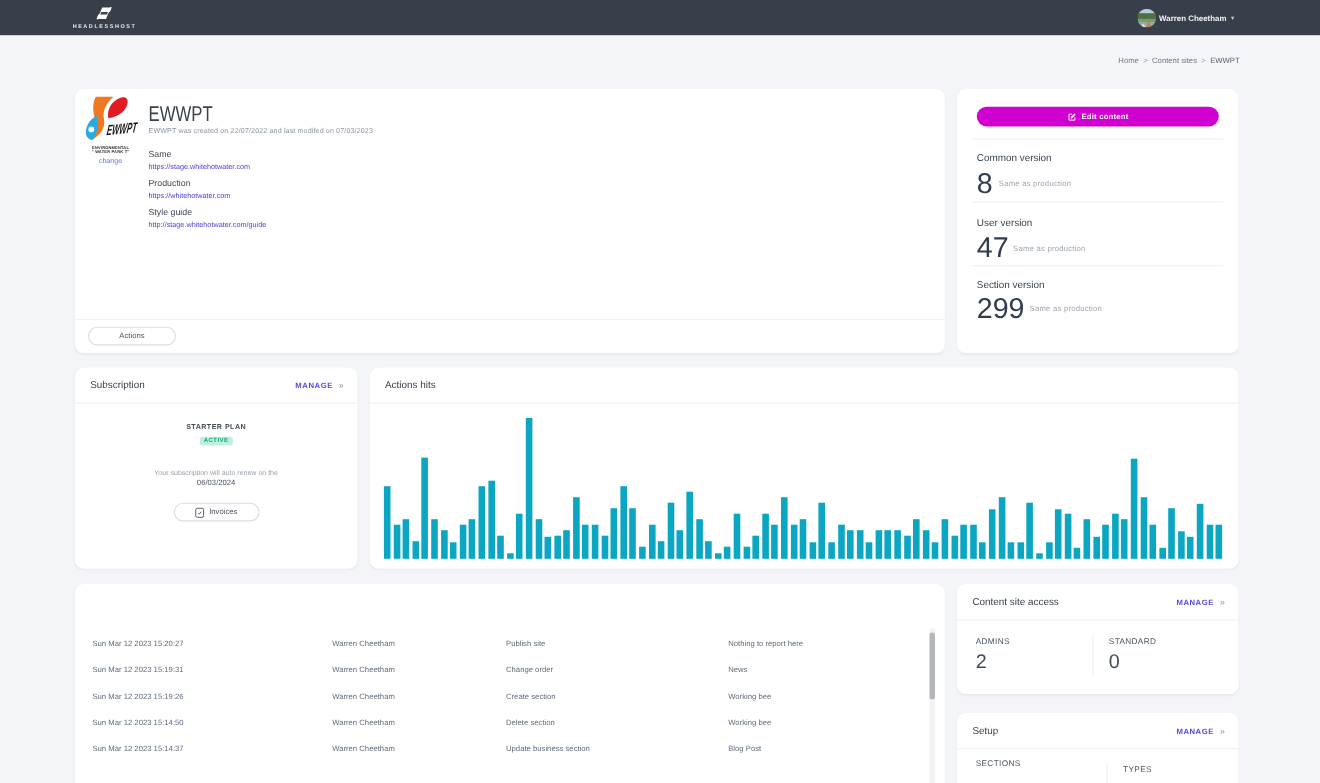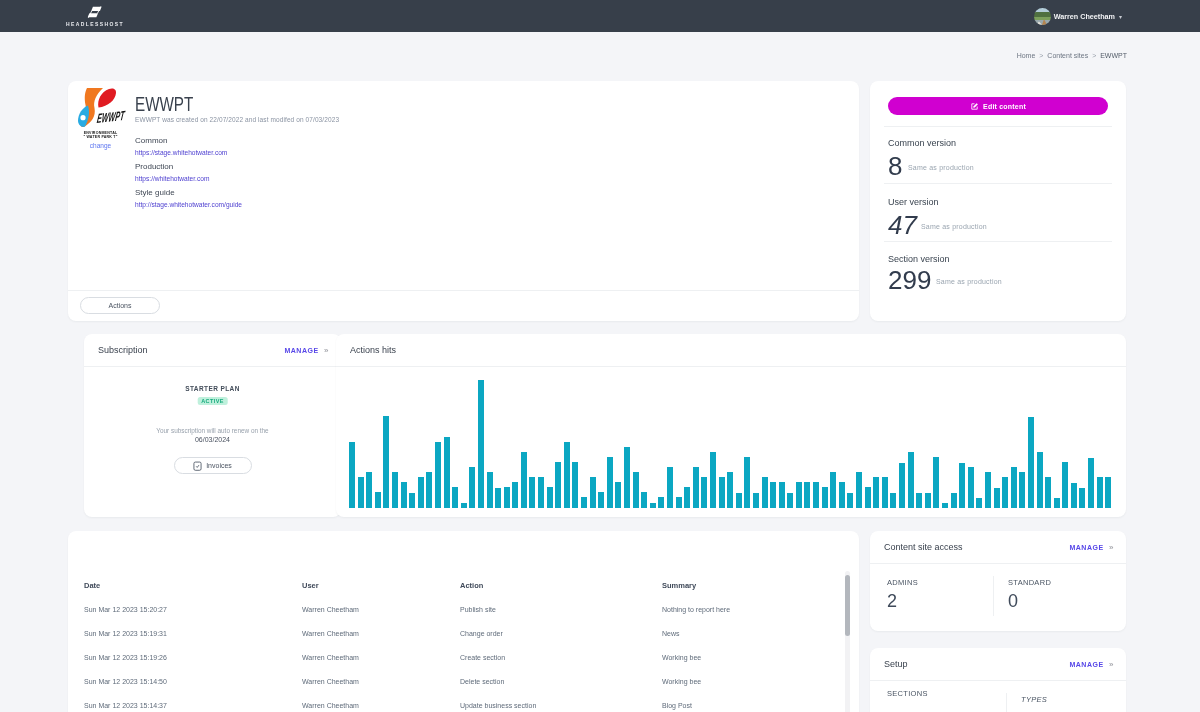--- a/index.html
+++ b/index.html
@@ -47,21 +47,21 @@
 
 #verCard { left:802px; top:0; width:256px; height:240px; }
 .editbtn { position:absolute; left:18px; top:16px; width:220px; height:18px; border-radius:9px; background:#d000d0; color:#fff; font-size:7px; font-weight:bold; display:flex; align-items:center; justify-content:center; border:none; letter-spacing:0.2px; }
 .editbtn svg { margin-right:4px; }
 .vdiv { position:absolute; left:14px; right:14px; height:1px; background:#eef0f2; }
 .vlabel { position:absolute; left:18px; font-size:9px; color:#3a4450; }
 .vnum { position:absolute; left:18px; font-size:26px; color:#323c4d; line-height:26px; }
 .vsame { position:absolute; font-size:7px; color:#9aa5b0; letter-spacing:0.2px; }
 
 
-#subCard { left:16px; top:253px; width:257px; height:183px; }
+#subCard { left:0; top:253px; width:257px; height:183px; }
 .subbody { position:absolute; left:0; right:0; top:33px; bottom:0; text-align:center; }
 .splan { position:absolute; top:17.5px; width:100%; font-size:6.5px; font-weight:bold; letter-spacing:0.4px; color:#424c59; }
 .badge { position:absolute; top:29.5px; left:50%; transform:translateX(-50%); background:#bff0dc; color:#15aa7d; font-size:5.5px; font-weight:bold; letter-spacing:0.4px; padding:1px 4px; border-radius:2.5px; }
 .renew { position:absolute; top:59.5px; width:100%; font-size:6.4px; color:#98a1ac; }
 .rdate { position:absolute; top:68.5px; width:100%; font-size:7px; color:#4a5260; }
 #invBtn { position:absolute; top:90px; left:50%; transform:translateX(-50%); width:78px; }
 #invBtn svg { margin-right:4px; }
 
 
 #hitsCard { left:268px; top:253px; width:790px; height:183px; }
@@ -128,21 +128,21 @@
         <circle cx="6" cy="29.7" r="2.6" fill="#fff"></circle>
         <g transform="translate(19.5,35) rotate(-6) skewX(-14)">
           <text x="0" y="0" font-size="13" font-weight="bold" font-style="italic" fill="#131313" font-family="Liberation Sans" textLength="27.5" lengthAdjust="spacingAndGlyphs">EWWPT</text>
         </g>
       </svg>
       <div class="cap">ENVIRONMENTAL<br>" WATER PARK T"</div>
       <a class="chg">change</a>
     </div>
     <h1>EWWPT</h1>
     <div class="abs sub">EWWPT was created on 22/07/2022 and last modifed on 07/03/2023</div>
-    <div class="abs lb" style="top:55px;">Common</div>
+    <div class="abs lb" style="top:55px;">Same</div>
     <a class="abs lnk" style="top:67.5px;">https://stage.whitehotwater.com</a>
     <div class="abs lb" style="top:81px;">Production</div>
     <a class="abs lnk" style="top:94px;">https://whitehotwater.com</a>
     <div class="abs lb" style="top:106.5px;">Style guide</div>
     <a class="abs lnk" style="top:120px;">http://stage.whitehotwater.com/guide</a>
     <div class="site-foot">
         <span class="pillbtn" id="actionsBtn">Actions</span>
       </div>
   </div>
 
@@ -153,21 +153,21 @@
           <path d="M11.8 2 L14 4.2 L8.5 9.7 L5.8 10.2 L6.3 7.5 Z" fill="#fff" stroke="none"></path>
         </svg>
       Edit content
     </button>
     <div class="vdiv" style="top:45px;"></div>
     <div class="vlabel" style="top:57px;">Common version</div>
     <div class="vnum" style="top:71.5px;">8</div>
     <div class="vsame" style="left:38px; top:83px;">Same as production</div>
     <div class="vdiv" style="top:101.5px;"></div>
     <div class="vlabel" style="top:116px;">User version</div>
-    <div class="vnum" style="top:130.5px;font-style:italic;">47</div>
+    <div class="vnum" style="top:130.5px;">47</div>
     <div class="vsame" style="left:51px; top:141.5px;">Same as production</div>
     <div class="vdiv" style="top:160px;"></div>
     <div class="vlabel" style="top:172.5px;">Section version</div>
     <div class="vnum" style="top:186px;">299</div>
     <div class="vsame" style="left:66px; top:196.5px;">Same as production</div>
   </div>
 
   <div class="card" id="subCard">
     <div class="chead">
         <div class="ct">Subscription</div>
@@ -277,26 +277,20 @@
         <i style="height: 25px;"></i>
         <i style="height: 20px;"></i>
         <i style="height: 50px;"></i>
         <i style="height: 31px;"></i>
         <i style="height: 31px;"></i>
       </div>
   </div>
 
   <div class="card" id="logsCard">
     <div class="tbl">
-      <div class="trow h">
-          <div class="c1">Date</div>
-          <div class="c2">User</div>
-          <div class="c3">Action</div>
-          <div class="c4">Summary</div>
-        </div>
       <div class="trow">
           <div class="c1">Sun Mar 12 2023 15:20:27</div>
           <div class="c2">Warren Cheetham</div>
           <div class="c3">Publish site</div>
           <div class="c4">Nothing to report here</div>
         </div>
       <div class="trow">
           <div class="c1">Sun Mar 12 2023 15:19:31</div>
           <div class="c2">Warren Cheetham</div>
           <div class="c3">Change order</div>
@@ -336,17 +330,17 @@
     <div class="v" style="left:138px; top:61px;">0</div>
     <div class="vbar" style="left:123px; top:45px; height:40px;"></div>
   </div>
 
   <div class="card" id="setupCard">
     <div class="chead">
         <div class="ct">Setup</div>
         <a class="manage">MANAGE <span class="gg">»</span></a>
       </div>
     <div class="k" style="left:17px; top:41px;">SECTIONS</div>
-    <div class="k" style="left:151px; top:46.5px;font-style:italic;">TYPES</div>
+    <div class="k" style="left:151px; top:46.5px;">TYPES</div>
     <div class="vbar" style="left:136px; top:45px; height:40px;"></div>
   </div>
 
 </div>
 
 </body></html>

